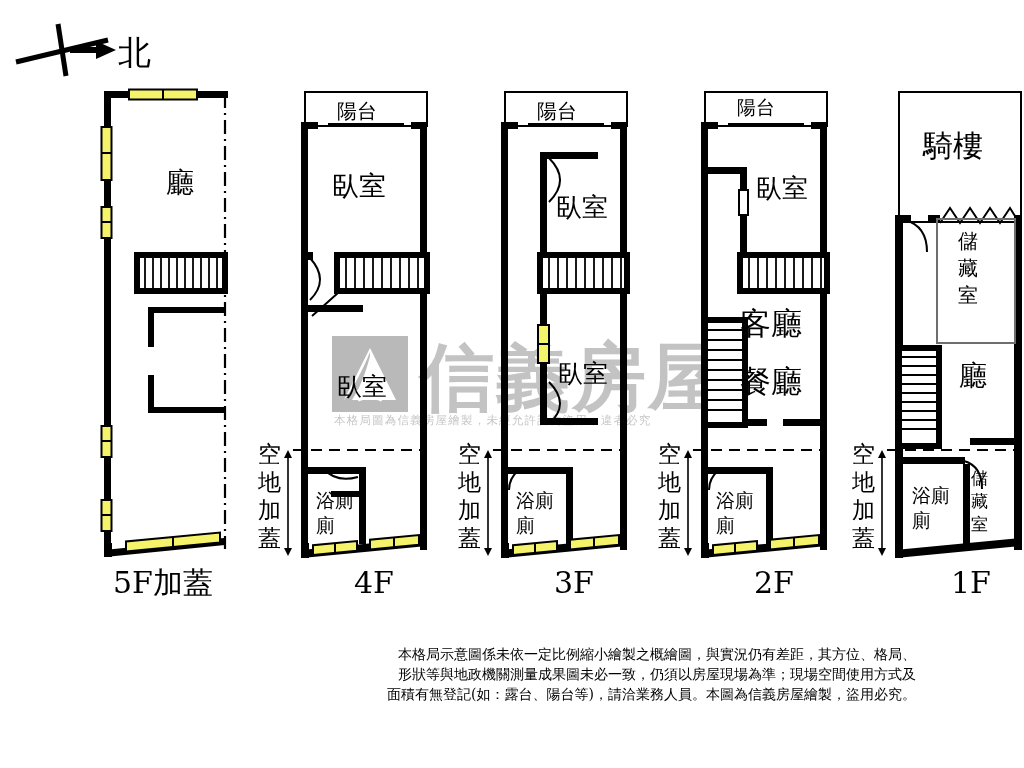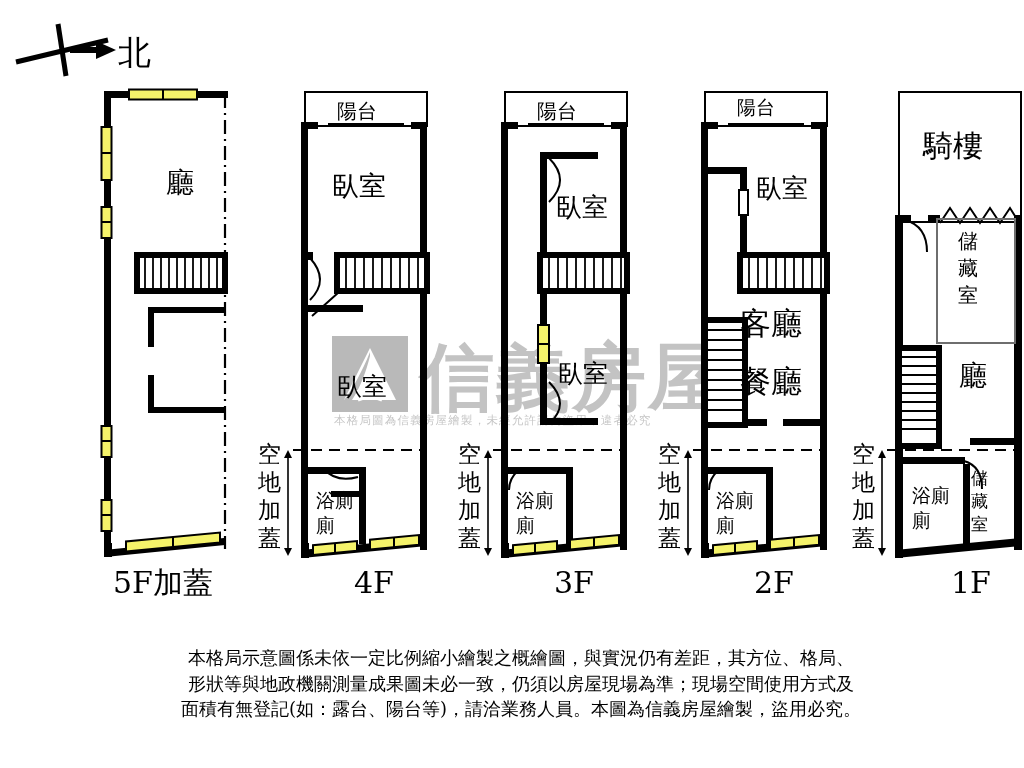--- a/index.html
+++ b/index.html
@@ -5,22 +5,22 @@
   html,body{margin:0;padding:0;background:#ffffff;}
   body{
     width:1024px;height:768px;overflow:hidden;position:relative;
     font-family:"DejaVu Sans","Liberation Sans",sans-serif;color:#000;
   }
   #stage{position:absolute;left:0;top:0;width:1024px;height:768px;}
   svg#plan{position:absolute;left:0;top:0;width:1024px;height:768px;display:block;}
   .cap{
     position:absolute;left:126px;top:645px;width:790px;
     font-family:"DejaVu Serif","Liberation Serif",serif;
-    font-size:18px;line-height:1.42;color:#000;letter-spacing:0px;
-    text-align:center;white-space:pre-line;
+    font-size:14px;line-height:1.42;color:#000;letter-spacing:0px;
+    text-align:right;white-space:pre-line;
   }
 </style>
 </head>
 <body>
 
 <div id="stage">
 
   <svg id="plan" viewBox="0 0 1024 768">
     <defs>
       <g id="win-h">

